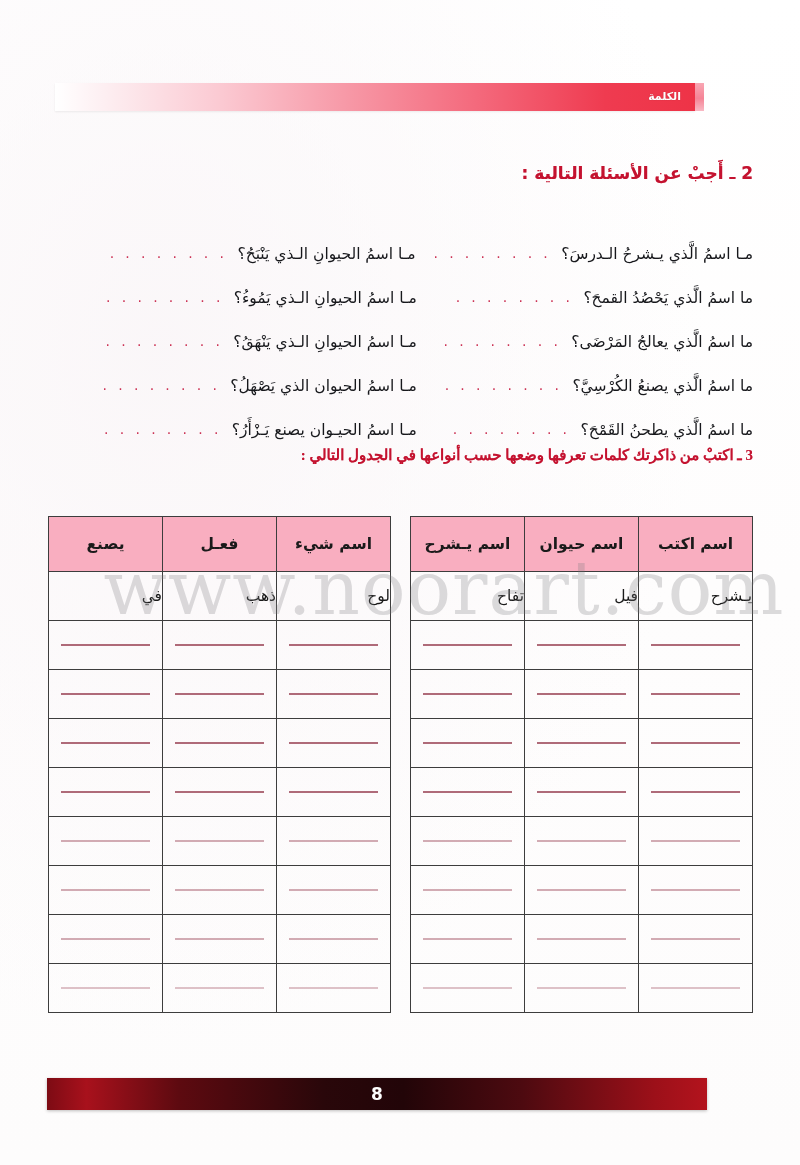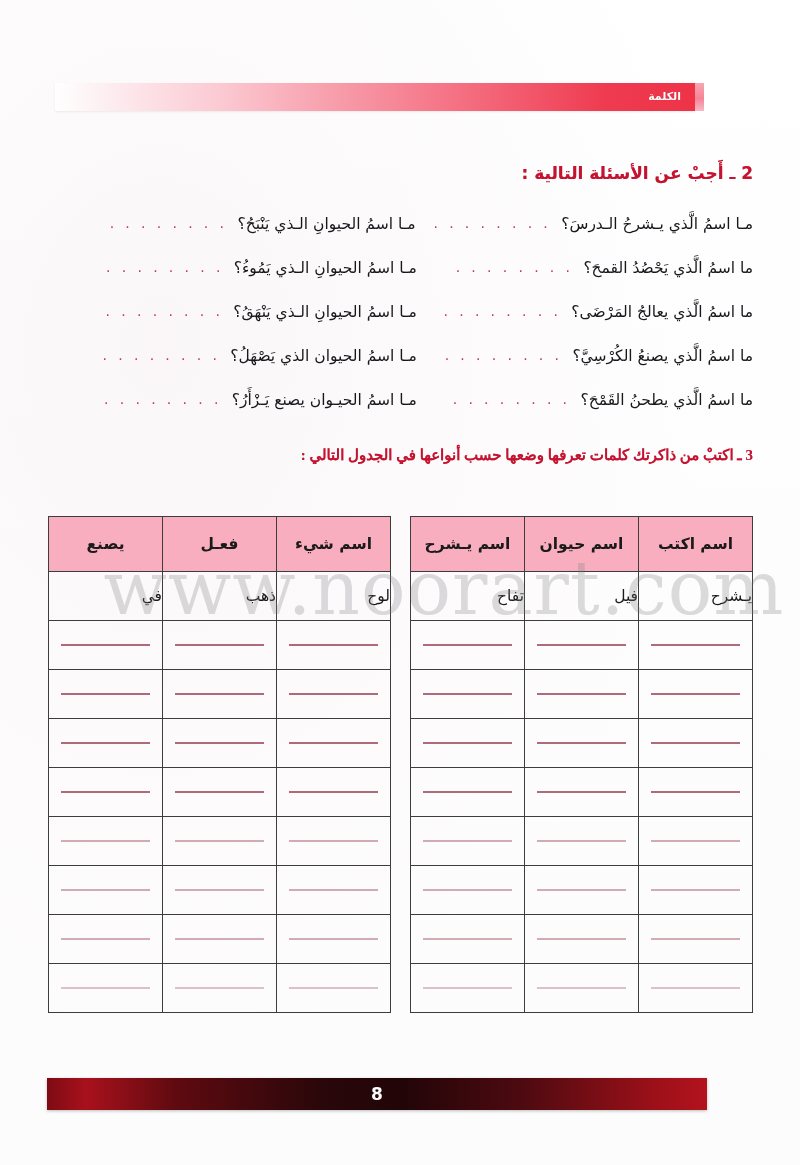--- a/index.html
+++ b/index.html
@@ -96,20 +96,21 @@
   .q-half {
     display: flex;
     align-items: baseline;
     flex-direction: row;
   }
   .q-right { width: 332px; justify-content: flex-start; }
   .q-left  { width: 374px; justify-content: flex-start; padding-right: 8px;}
   .q-text {
     letter-spacing: 0.2px;
     font-family: "DejaVu Sans", "Liberation Sans", sans-serif;
+    margin-top: 30px;
   }
   .q-dots {
     color: #cc3355;
     letter-spacing: 3.4px;
     font-size: 14px;
     padding: 0 10px;
     direction: ltr;
     transform: translateY(-1px);
   }
 

